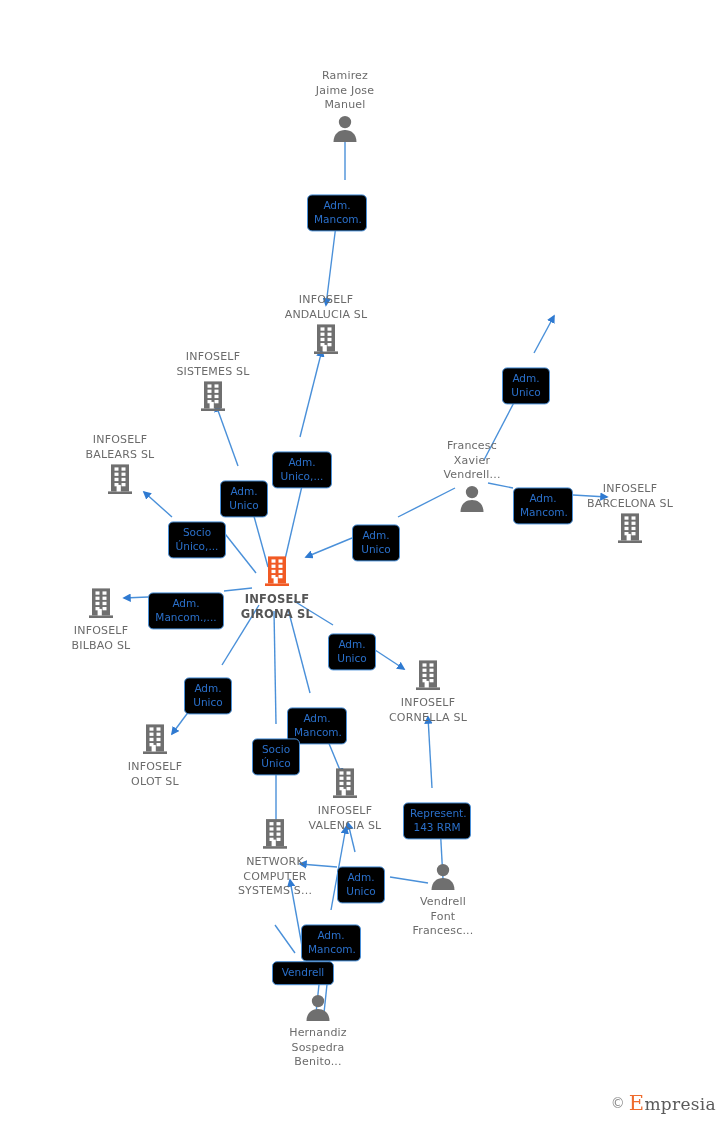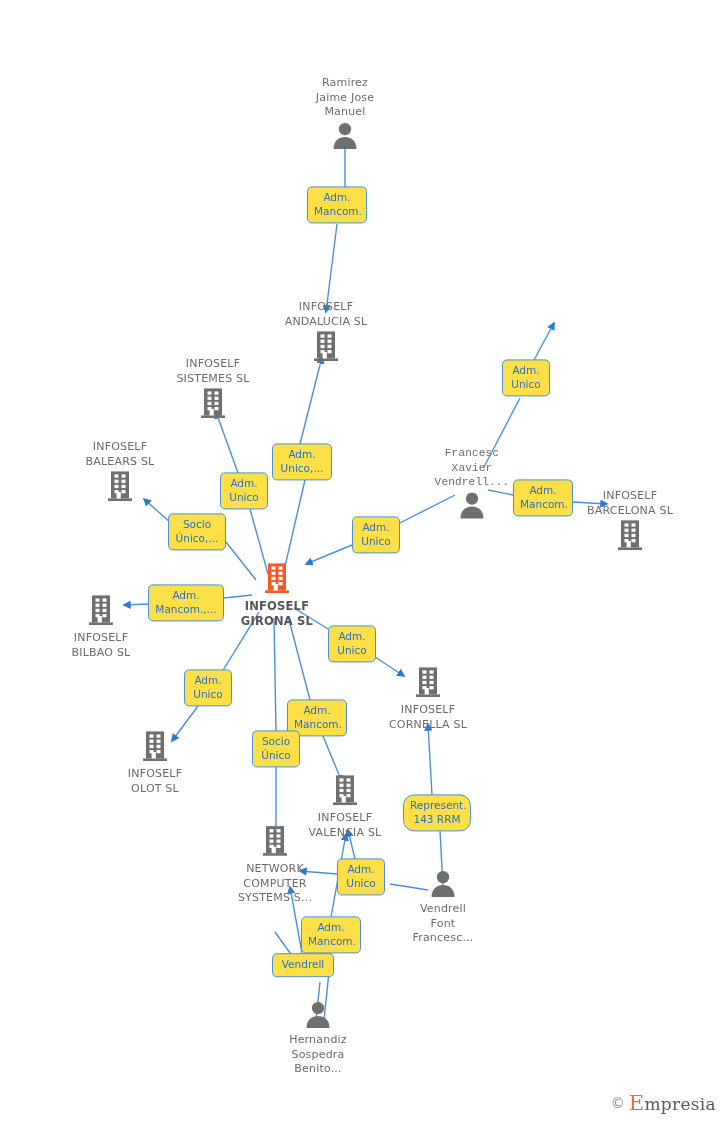--- a/index.html
+++ b/index.html
@@ -3,45 +3,46 @@
 <meta charset="utf-8">
 <style>
   html,body{margin:0;padding:0;}
   body{
     width:728px;height:1125px;
     background:#ffffff;
     font-family:"DejaVu Sans", sans-serif;
     overflow:hidden;
     position:relative;
   }
-  #graph{position:absolute;left:0;top:12px;width:728px;height:957px;}
+  #graph{position:absolute;left:0;top:5px;width:728px;height:957px;}
   svg#edges{position:absolute;left:0;top:0;width:728px;height:1125px;}
 
   .node{position:absolute;transform:translate(-50%,-50%);
         display:flex;flex-direction:column;align-items:center;
         width:140px;}
   .node .caption{
      font-size:11px;line-height:14.6px;color:#6b6b6b;
      text-align:center;white-space:pre-line;letter-spacing:.2px;
   }
   .node.center .caption{color:#555555;font-weight:bold;font-size:11.5px;}
   .node .glyph{display:block;}
 
   .edge-label{
     position:absolute;transform:translate(-50%,-50%);
-    background:#fde047;
+    background:#000000;
     border:1px solid #4a90d9;
     border-radius:5px;
     color:#2a6fc9;
     font-size:10.5px;line-height:13.6px;
     text-align:center;
     padding:4px 6px;
     white-space:pre-line;
     box-sizing:border-box;
     box-shadow:0 0 0 0 rgba(0,0,0,0);
+    margin-top:15px;
   }
 
   #watermark{
     position:absolute;right:12px;bottom:10px;
     display:flex;align-items:center;gap:4px;
     font-size:15px;
   }
   #watermark .cmark{color:#8f8f8f;font-size:14px;}
   #watermark .wordmark{
     font-family:"DejaVu Serif", serif;
@@ -172,21 +173,21 @@
             <rect x="9.5" y="10.2" width="4" height="3.3" fill="#ffffff"></rect>
             <rect x="16.5" y="10.2" width="4" height="3.3" fill="#ffffff"></rect>
             <rect x="9.5" y="15.4" width="4" height="3.3" fill="#ffffff"></rect>
             <rect x="16.5" y="15.4" width="4" height="3.3" fill="#ffffff"></rect>
             <rect x="9.5" y="20.6" width="4" height="3.3" fill="#ffffff"></rect>
             <rect x="16.5" y="20.6" width="4" height="3.3" fill="#ffffff"></rect>
             <rect x="11.6" y="22.5" width="4.2" height="6.5" fill="#ffffff"></rect>
           </g>
         </svg></span>
     </div>
-    <div class="node" style="left: 472px; top: 473px; font-family: Liberation Mono, monospace;">
+    <div class="node" style="left: 472px; top: 473px;">
       <div class="caption">Francesc
 Xavier
 Vendrell...</div>
       <span class="glyph"><svg width="30" height="30" viewBox="0 0 30 30">
           <circle cx="15" cy="9" r="6.2" fill="#6f6f6f"></circle>
           <path d="M3.5 29 C3.5 20.5 9 16.8 15 16.8 C21 16.8 26.5 20.5 26.5 29 Z" fill="#6f6f6f"></path>
         </svg></span>
     </div>
     <div class="node" style="left: 630px; top: 511px;">
       <div class="caption">INFOSELF
@@ -357,21 +358,21 @@
     <div class="edge-label" style="left: 186px; top: 591px; width: 76px; min-height: 36px;">Adm.
 Mancom.,...</div>
     <div class="edge-label" style="left: 352px; top: 632px; width: 48px; min-height: 36px;">Adm.
 Unico</div>
     <div class="edge-label" style="left: 208px; top: 676px; width: 48px; min-height: 36px;">Adm.
 Unico</div>
     <div class="edge-label" style="left: 317px; top: 706px; width: 60px; min-height: 36px;">Adm.
 Mancom.</div>
     <div class="edge-label" style="left: 276px; top: 737px; width: 48px; min-height: 36px;">Socio
 Único</div>
-    <div class="edge-label" style="left: 437px; top: 801px; width: 68px; min-height: 36px; border-radius: 11px;">Represent.
+    <div class="edge-label" style="left: 437px; top: 801px; width: 68px; min-height: 36px;">Represent.
 143 RRM</div>
     <div class="edge-label" style="left: 361px; top: 865px; width: 48px; min-height: 36px;">Adm.
 Unico</div>
     <div class="edge-label" style="left: 331px; top: 923px; width: 60px; min-height: 36px;">Adm.
 Mancom.</div>
     <div class="edge-label" style="left: 303px; top: 953px; width: 62px; min-height: 20px;">Vendrell</div>
   </div>
 
 <div id="watermark">
   <span class="cmark">©</span>

